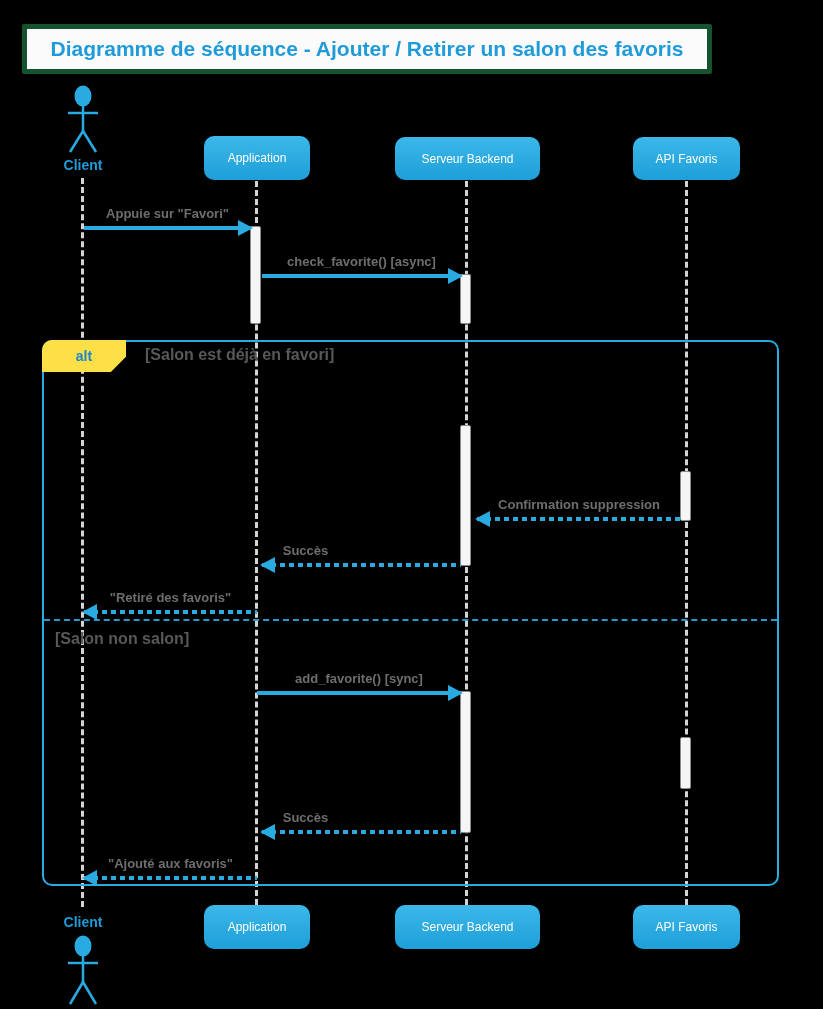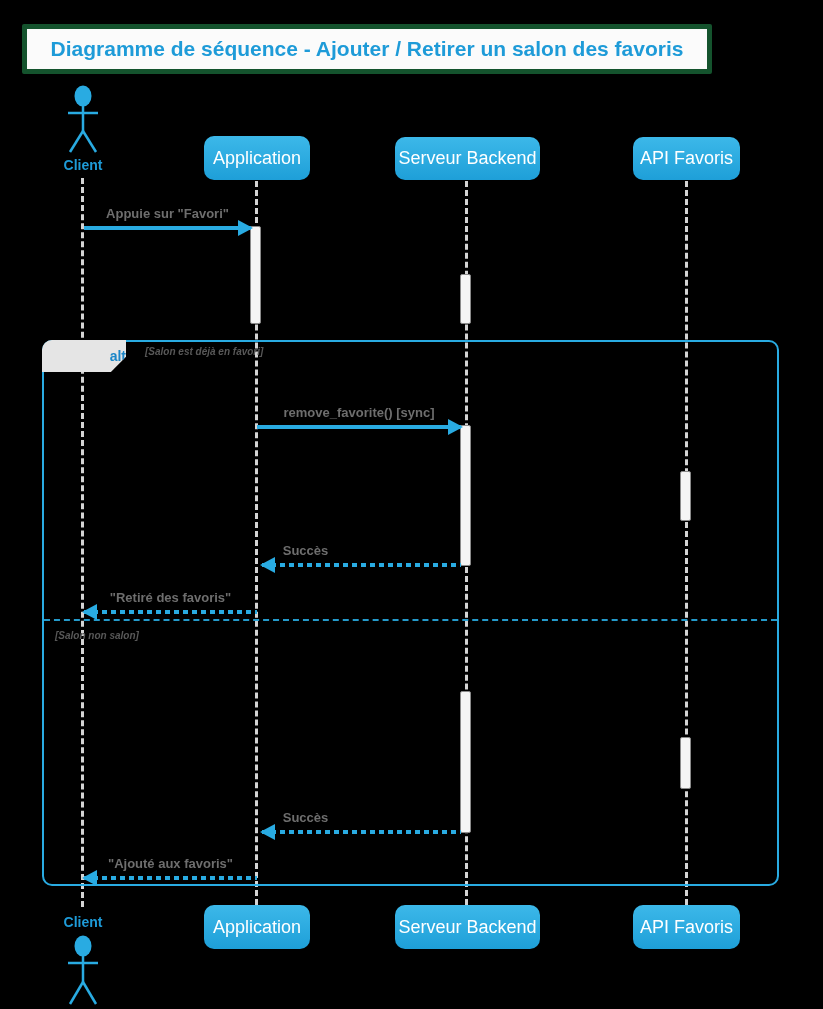--- a/index.html
+++ b/index.html
@@ -25,48 +25,48 @@
     display:flex;align-items:center;justify-content:center;
     box-sizing:border-box;
   }
   .title-bar .title-text{
     color:var(--title-color);font-size:21px;font-weight:bold;white-space:nowrap;
   }
   .pbox{
     position:absolute;height:44px;border-radius:10px;
     background:linear-gradient(#3CB8E9,#1E9FD8);
     display:flex;align-items:center;justify-content:center;
-    color:var(--box-text);font-size:18px;
+    color:var(--box-text);font-size:12px;
   }
   .actor-label{
     position:absolute;color:var(--title-color);font-size:14px;font-weight:bold;
     width:100px;text-align:center;
   }
   .lifeline{
     position:absolute;width:0;border-left:3px dashed var(--lifeline);z-index:1;
   }
   .activation{
     position:absolute;width:11px;background:var(--act-fill);
     border:1px solid var(--act-border);border-radius:2px;box-sizing:border-box;z-index:4;
   }
   .alt-frame{
     position:absolute;left:42px;top:340px;width:737px;height:546px;
     border:2px solid var(--accent);border-radius:10px;box-sizing:border-box;z-index:5;
   }
   .alt-tab{
     position:absolute;left:42px;top:340px;width:84px;height:32px;
-    background:#e5e5e5;z-index:6;
+    background:#fde047;z-index:6;
     clip-path:polygon(0 0,100% 0,100% 52%,82% 100%,0 100%);
     border-top-left-radius:10px;
-    display:flex;align-items:center;justify-content:flex-end;
+    display:flex;align-items:center;justify-content:center;
   }
   .alt-tab .op{color:#1B86C8;font-size:14px;font-weight:bold;}
   .guard{
-    position:absolute;color:var(--guard-text);font-size:10px;font-weight:bold;
-    white-space:nowrap;z-index:6;font-style:italic;
+    position:absolute;color:var(--guard-text);font-size:16px;font-weight:bold;
+    white-space:nowrap;z-index:6;
   }
   .separator{
     position:absolute;left:44px;top:619px;width:733px;height:0;
     border-top:2px dashed var(--accent);z-index:5;opacity:.9;
   }
   .msg{position:absolute;z-index:6;}
   .msg .lbl{
     text-align:center;color:var(--msg-text);font-size:13px;font-weight:bold;
     margin-bottom:5px;white-space:nowrap;height:15px;line-height:15px;
   }
@@ -129,39 +129,47 @@
   </div>
   <div class="guard" style="left:145px;top:346px">[Salon est déjà en favori]</div>
   <div class="separator"></div>
   <div class="guard" style="left:55px;top:630px">[Salon non salon]</div>
 
   <div class="msg" style="left:84px;top:206px;width:167px">
     <div class="lbl">Appuie sur "Favori"</div>
     <div class="line solid right"></div>
   </div>
 
-
-
-  <div class="msg" style="left:257px;top:405px;width:204px">
-    <div class="lbl">remove_favorite() [sync]</div>
+  <div class="msg" style="left:262px;top:254px;width:199px">
+    <div class="lbl">check_favorite() [async]</div>
     <div class="line solid right"></div>
   </div>
 
 
+
+
+  <div class="msg" style="left:477px;top:497px;width:204px">
+    <div class="lbl">Confirmation suppression</div>
+    <div class="line dotted left"></div>
+  </div>
 
   <div class="msg" style="left:262px;top:543px;width:199px">
     <div class="lbl" style="transform:translateX(-56px)">Succès</div>
     <div class="line dotted left"></div>
   </div>
 
   <div class="msg" style="left:84px;top:590px;width:173px">
     <div class="lbl">"Retiré des favoris"</div>
     <div class="line dotted left"></div>
   </div>
 
+  <div class="msg" style="left:257px;top:671px;width:204px">
+    <div class="lbl">add_favorite() [sync]</div>
+    <div class="line solid right"></div>
+  </div>
 
 
 
   <div class="msg" style="left:262px;top:810px;width:199px">
     <div class="lbl" style="transform:translateX(-56px)">Succès</div>
     <div class="line dotted left"></div>
   </div>
 
   <div class="msg" style="left:84px;top:856px;width:173px">
     <div class="lbl">"Ajouté aux favoris"</div>

